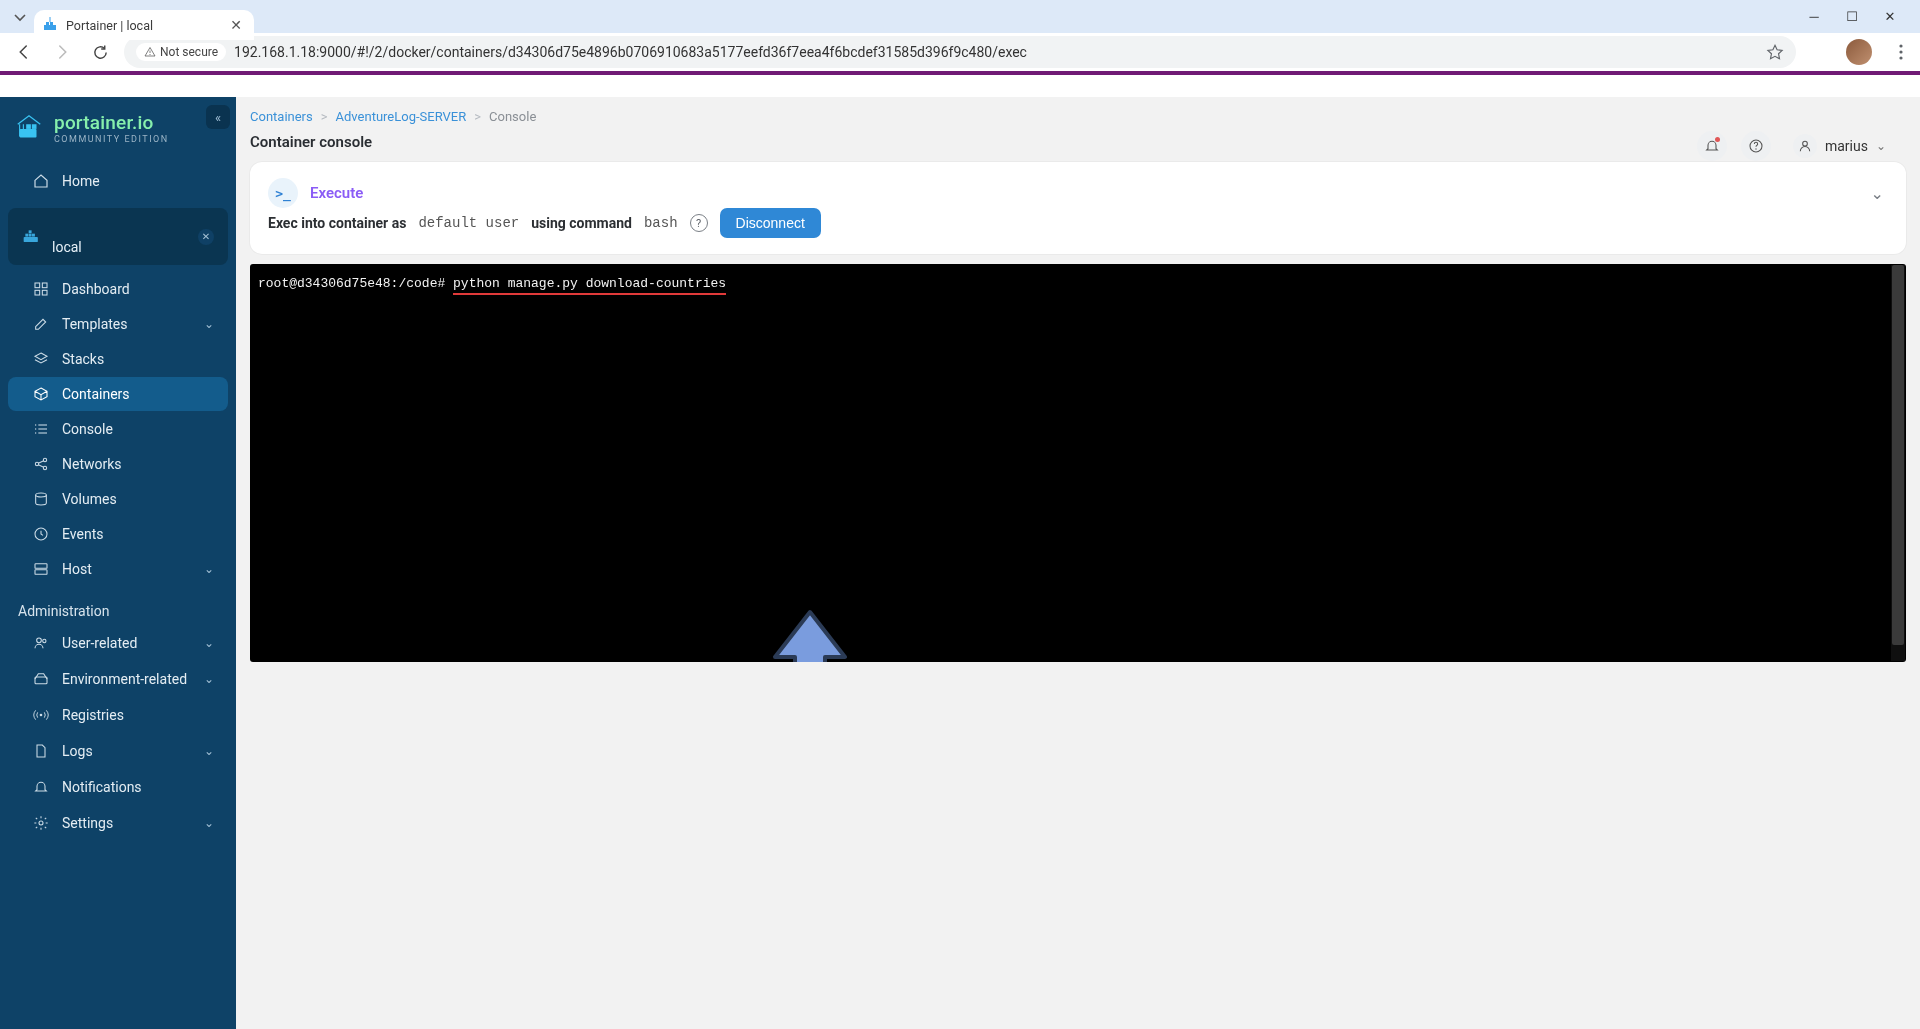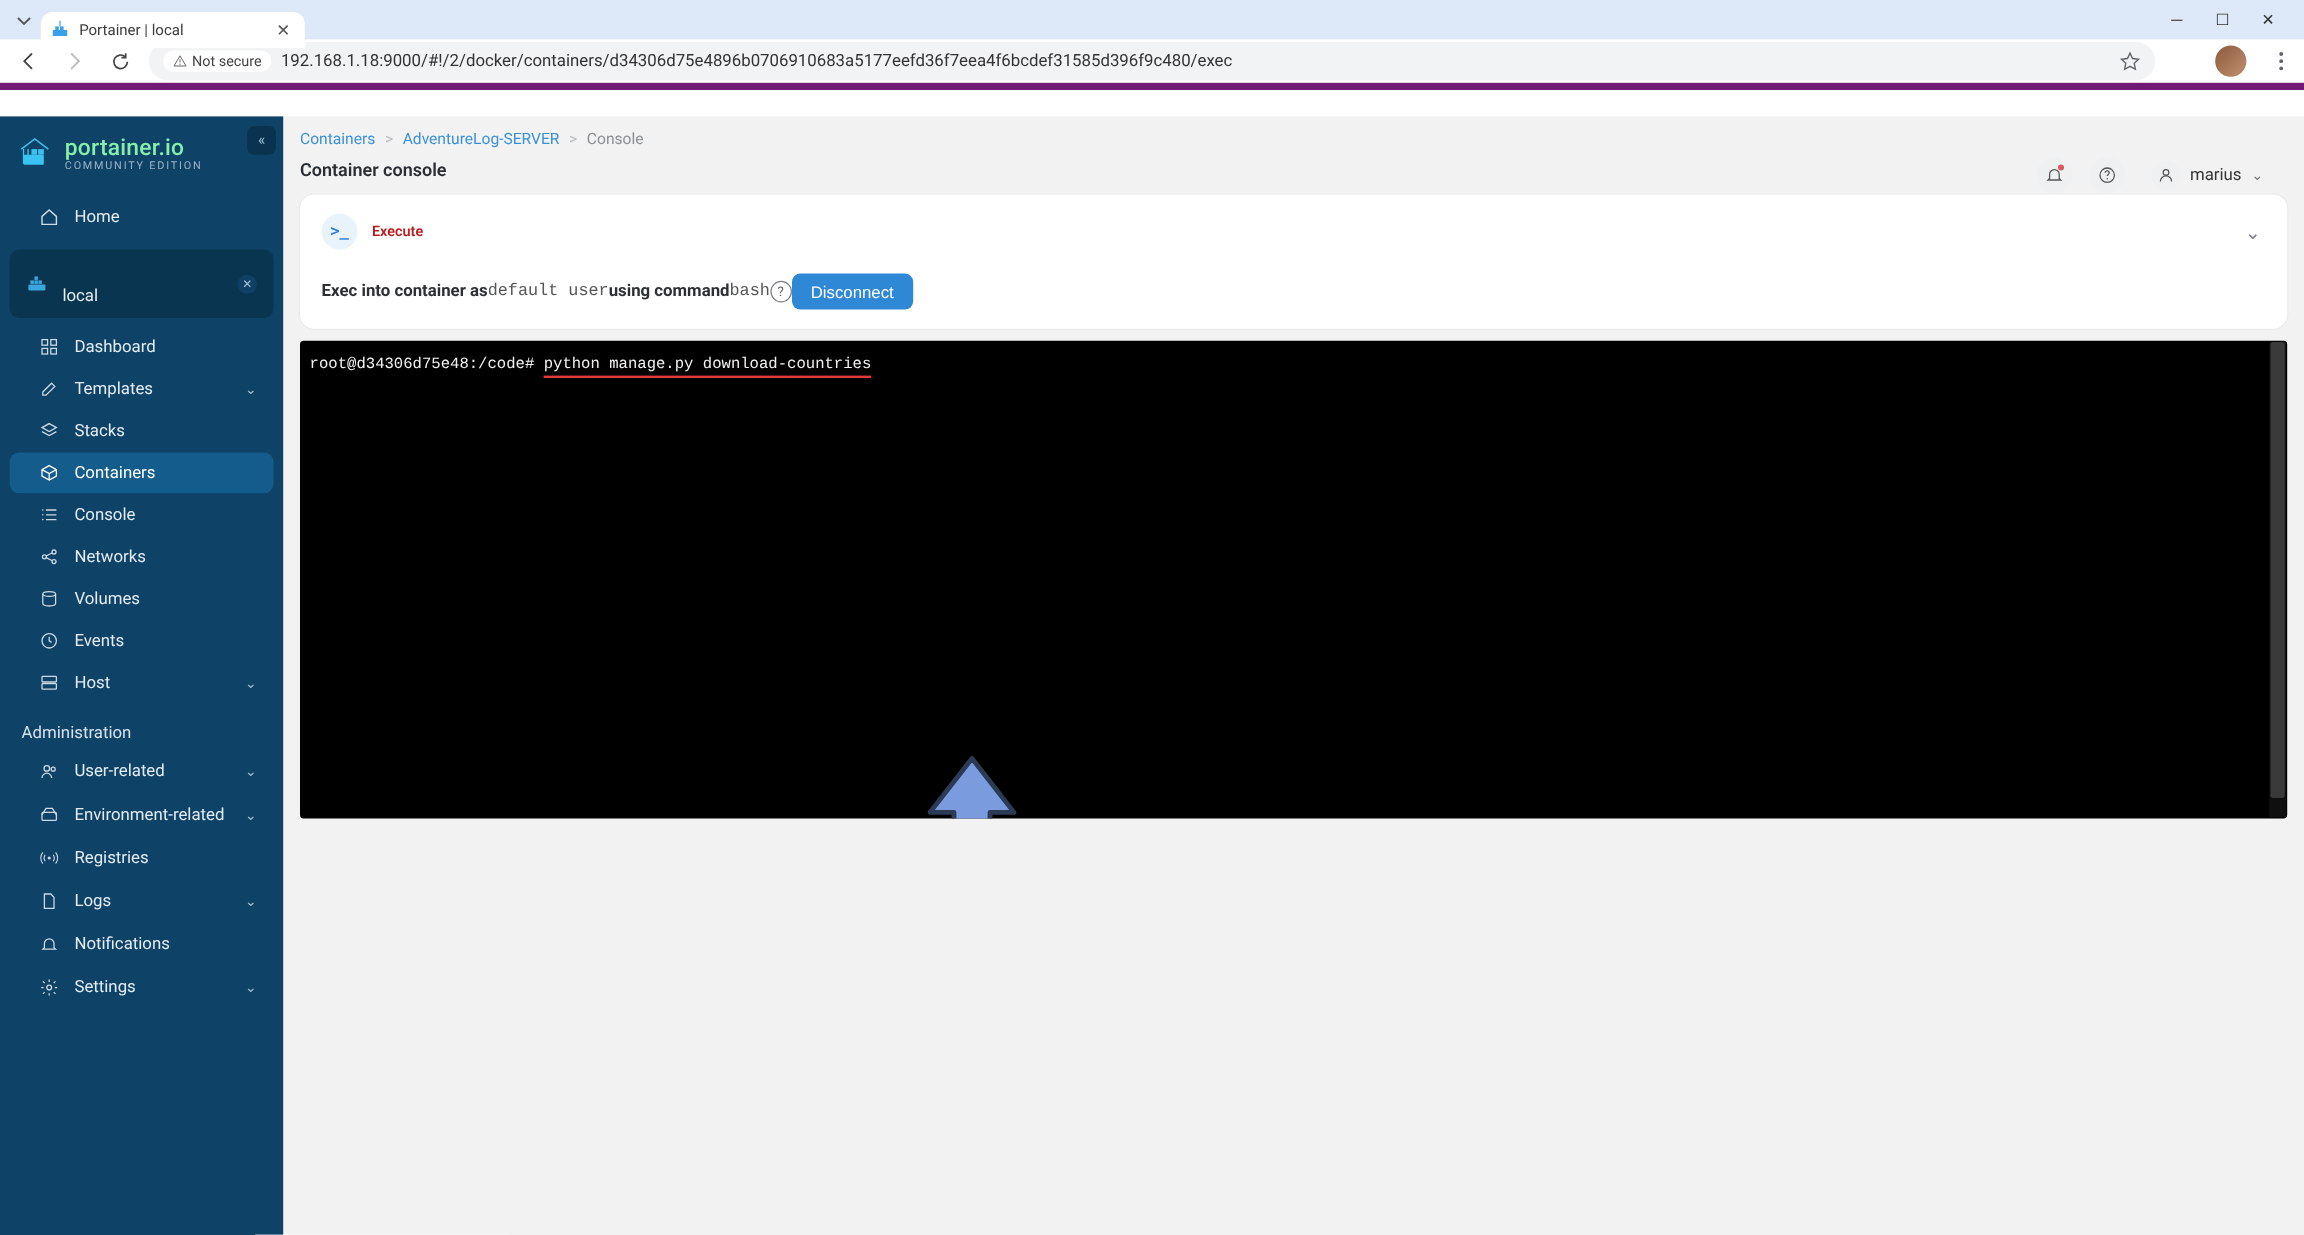--- a/index.html
+++ b/index.html
@@ -9,21 +9,21 @@
 .chrome-top { background: #DDE9F8; height: 33px; display: flex; align-items: center; padding: 0 6px; }
 .chrome-expand { width: 28px; height: 26px; display:flex; align-items:center; justify-content:center; border-radius:4px; color:#333;}
 .chrome-tab { background: #fff; border-radius: 10px 10px 0 0; height: 30px; width: 220px; margin-top: 17px; display: flex; align-items: center; padding: 0 8px; font-size: 12.5px; color: #3c3c3c; position:relative;}
 .chrome-tab .favicon { width:16px; height:16px; margin-right: 8px; }
 .chrome-tab .title { flex: 1; overflow:hidden; white-space:nowrap; text-overflow:ellipsis;}
 .chrome-tab .close { font-size: 14px; color:#555; padding:0 4px;}
 .chrome-spacer { flex:1; }
 .win-ctrls { display:flex; gap:18px; padding-right:14px; color:#333;}
 .win-ctrls span { width:20px; text-align:center; font-size:13px;}
 
-.addr-bar { height: 42px; background: #fff; display:flex; align-items:center; padding: 0 10px; gap: 10px; border-bottom: 6px solid #701a75;}
+.addr-bar { height: 42px; background: #fff; display:flex; align-items:center; padding: 0 10px; gap: 10px; border-bottom: 4px solid #701a75;}
 .nav-btn { width:28px; height:28px; display:flex; align-items:center; justify-content:center; border-radius:50%; color:#5f6368;}
 .nav-btn.disabled { color:#bbb; }
 .addr { flex:1; background:#F1F3F4; border-radius:18px; height:32px; display:flex; align-items:center; padding:0 12px; font-size:14px; color:#5f6368; gap:8px;}
 .addr .badge { display:flex; align-items:center; gap:4px; background:#fff; border-radius:10px; padding:2px 8px; font-size:12px; color:#454545;}
 .addr .url { flex:1; color:#333; font-size:14px;}
 .addr .star { color:#5f6368;}
 .profile { width:26px; height:26px; border-radius:50%; background:linear-gradient(135deg,#8b5a3c,#c09070); margin-left: 40px;}
 .chrome-menu { width: 18px; display:flex; align-items:center; justify-content:center; color:#5f6368; margin-left:10px;}
 
 .whitespace { height: 22px; background:#fff;}
@@ -60,24 +60,24 @@
 .top-actions { display:flex; align-items:center; gap:14px; padding-right: 12px;}
 .top-icon { width:30px; height:30px; border-radius:50%; background:#eef0f2; display:flex; align-items:center; justify-content:center; color:#555; position:relative;}
 .top-icon.bell::after { content:''; position:absolute; top:6px; right:7px; width:5px; height:5px; border-radius:50%; background:#e05757;}
 .user-chip { display:flex; align-items:center; gap:8px; color:#333; font-size:14px; padding:4px 8px; border-radius:6px;text-align:right;}
 .user-chip .ava { width:24px; height:24px; border-radius:50%; background:#eef0f2; display:flex; align-items:center; justify-content:center;}
 .user-chip .chev { font-size:12px; color:#777;}
 
 .card { background:#fff; border-radius:12px; padding:16px 18px; box-shadow:0 0 0 1px rgba(0,0,0,0.03);}
 .exec-row { display:flex; align-items:center; gap:12px;}
 .exec-badge { width:30px; height:30px; border-radius:50%; background:#e9f3fb; color:#2f81d4; display:flex; align-items:center; justify-content:center; font-family:monospace; font-weight:600;}
-.exec-label { font-size:12px; font-weight:600; color:#b91c1c;}
+.exec-label { font-size:15px; font-weight:600; color:#8b5cf6;}
 .card .collapse-chev { margin-left:auto; color:#7a7f86; padding-right: 4px;}
 
-.exec-line { margin-top:20px; display:flex; align-items:center; gap:0; font-size:14px; color:#2c2f33;}
+.exec-line { display:flex; align-items:center; gap:12px; font-size:14px; color:#2c2f33;}
 .mono { font-family:"Courier New",monospace; color:#555;}
 .qmark { width:18px; height:18px; border:1.5px solid #7a7f86; border-radius:50%; display:inline-flex; align-items:center; justify-content:center; font-size:11px; color:#5a5f66;}
 .btn-disc { background:#2f88d6; color:#fff; border:none; font-size:14px; font-weight:500; padding:7px 16px; border-radius:7px; cursor:pointer;}
 
 .term-wrap { margin-top:10px; background:#000; border-radius:3px; height:398px; position:relative; padding:12px 8px; overflow:hidden;}
 .term-line { font-family:"Courier New",monospace; font-size:13px; color:#f2f2f2; white-space:pre;}
 .term-cmd { position:relative;}
 .underline { position:absolute; left:0; right:0; bottom:-4px; height:2px; background:#e13a3a;}
 .cmd-wrap { display:inline-block; position:relative;}
 .term-scroll { position:absolute; right:1px; top:1px; bottom:1px; width:14px; background:rgba(255,255,255,0.06);}

